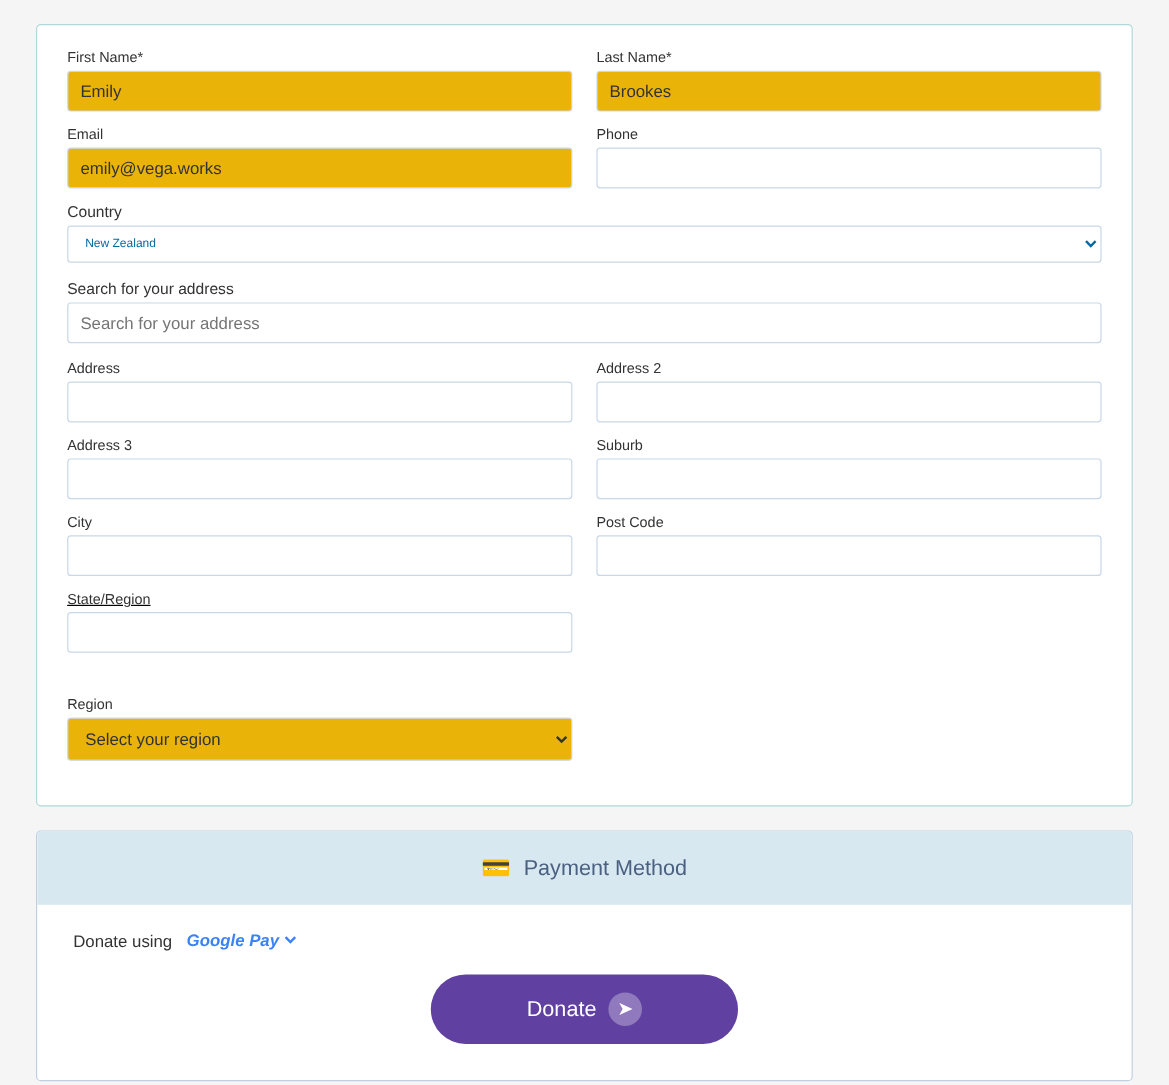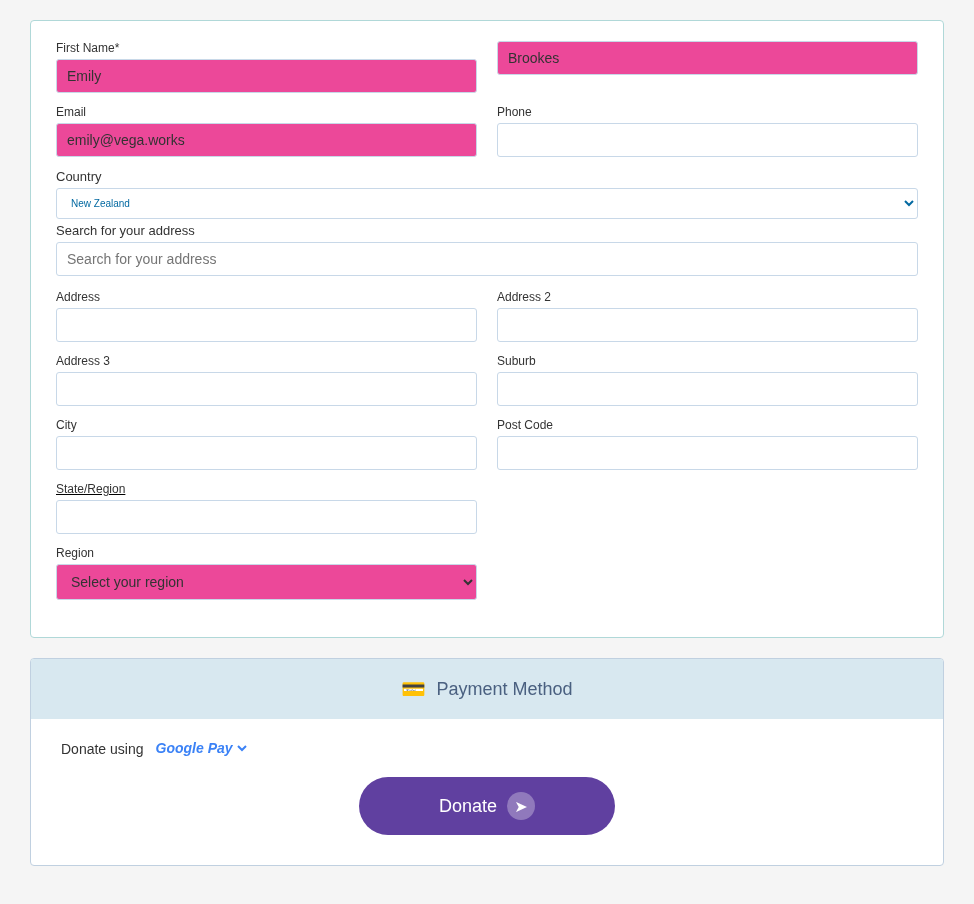--- a/index.html
+++ b/index.html
@@ -41,21 +41,21 @@
       color: #333;
       margin-bottom: 4px;
     }
 
     .form-group input,
     .form-group select {
       padding: 8px 10px;
       font-size: 14px;
       border: 1px solid #c8d8e8;
       border-radius: 3px;
-      background: #ec4899;
+      background: #eab308;
       color: #333;
       outline: none;
     }
 
     .form-group input.empty-field {
       background: #fff;
     }
 
     .search-group {
       margin-bottom: 14px;
@@ -73,21 +73,21 @@
       padding: 8px 10px;
       font-size: 14px;
       border: 1px solid #c8d8e8;
       border-radius: 3px;
       background: #fff;
       color: #999;
       outline: none;
     }
 
     .country-group {
-      margin-bottom: 4px;
+      margin-bottom: 14px;
     }
 
     .country-group label {
       font-size: 13px;
       color: #333;
       margin-bottom: 4px;
       display: block;
     }
 
     .country-group select {
@@ -192,20 +192,21 @@
 <div class="page-wrapper">
 
   <div class="form-section">
 
     <div class="form-row">
       <div class="form-group">
         <label>First Name*</label>
         <input type="text" value="Emily" style="">
       </div>
       <div class="form-group">
+        <label>Last Name*</label>
         <input type="text" value="Brookes" style="">
       </div>
     </div>
 
     <div class="form-row">
       <div class="form-group">
         <label>Email</label>
         <input type="email" value="emily@vega.works" style="">
       </div>
       <div class="form-group">
@@ -266,21 +267,21 @@
     <div class="form-row">
       <div class="form-group" style="flex: 0 0 calc(50% - 10px); text-decoration: underline;">
         <label>State/Region</label>
         <input type="text" class="empty-field" value="" style="">
       </div>
       <div class="form-group" style="flex: 0 0 calc(50% - 10px); visibility: hidden;">
       </div>
     </div>
 
     <div class="form-row">
-      <div class="form-group" style="flex: 0 0 calc(50% - 10px);">
+      <div class="form-group" style="flex: 0 0 calc(50% - 10px); margin-top: 24px;">
         <label>Region</label>
         <select>
           <option value="" selected="">Select your region</option>
           <option value="Auckland">Auckland</option>
           <option value="Wellington">Wellington</option>
           <option value="Canterbury">Canterbury</option>
           <option value="Waikato">Waikato</option>
           <option value="Otago">Otago</option>
         </select>
       </div>

